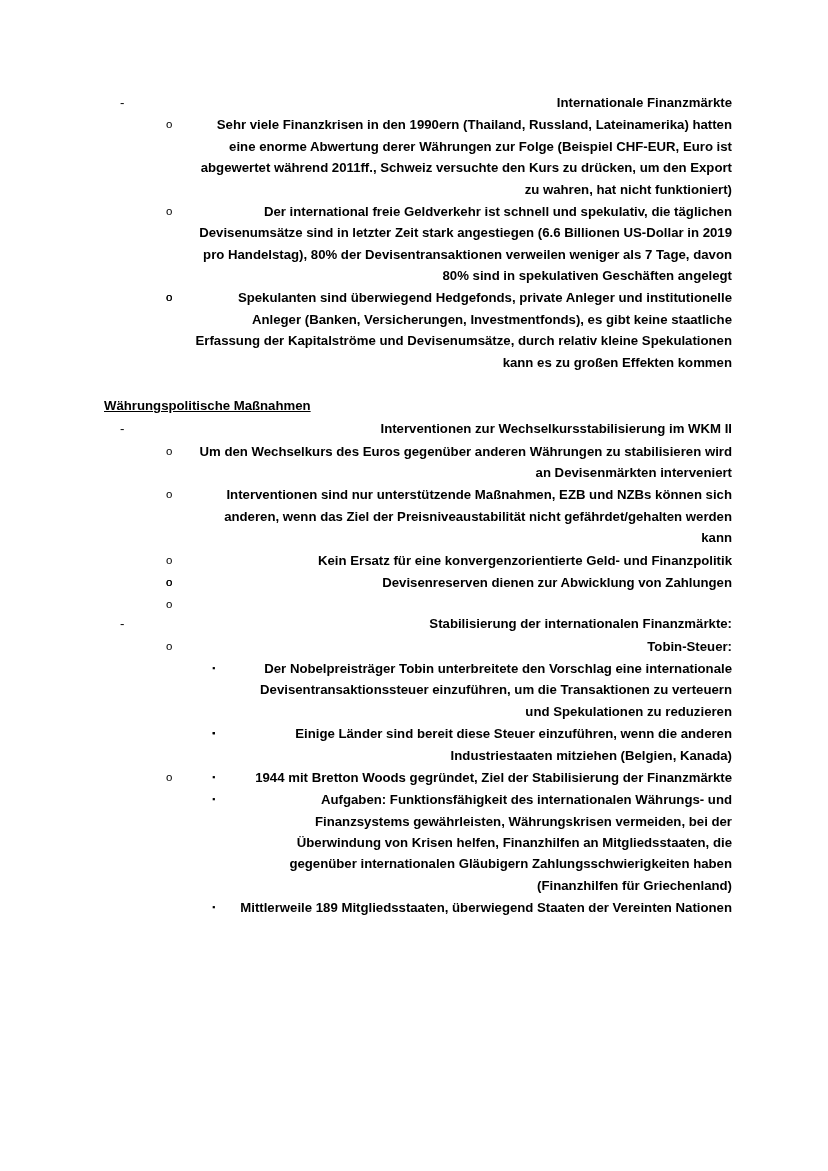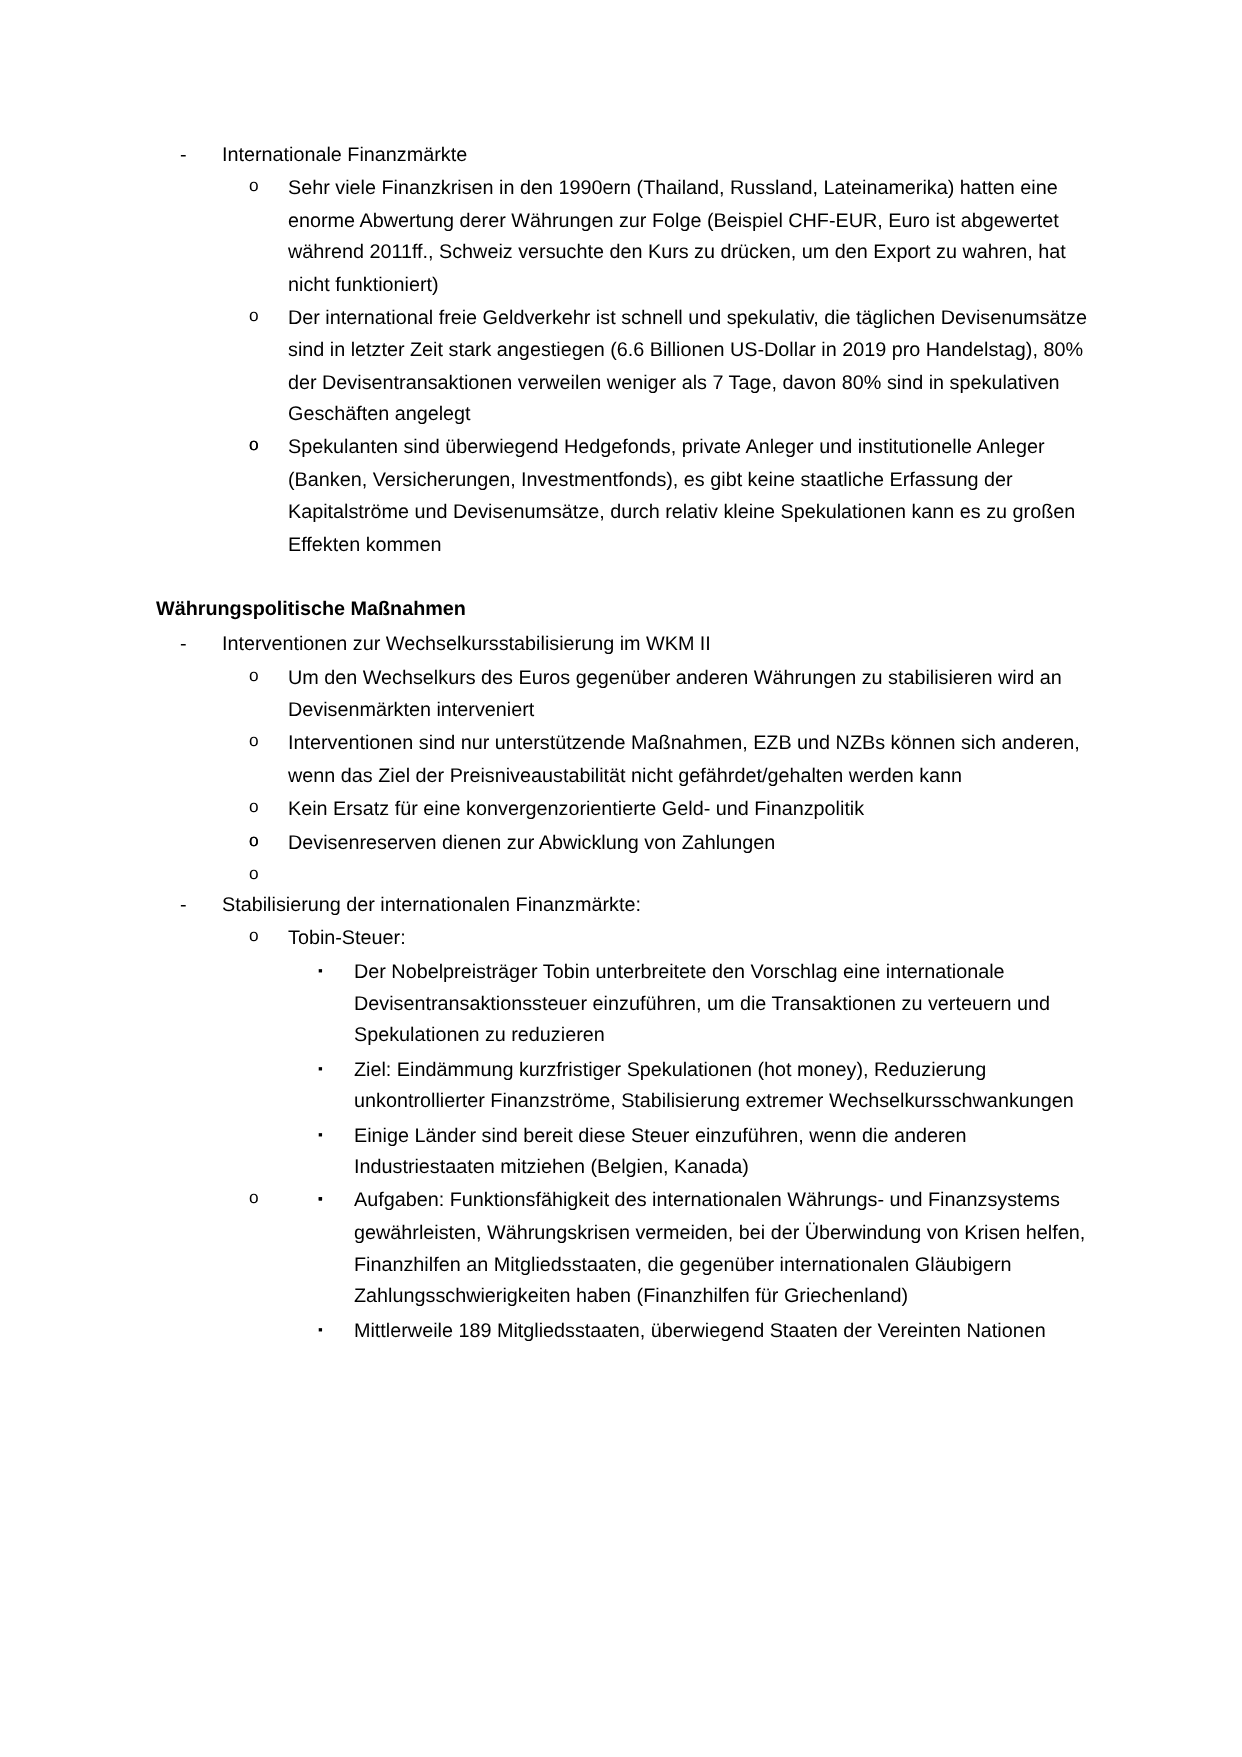--- a/index.html
+++ b/index.html
@@ -62,27 +62,29 @@
     line-height: 1.86;
   }
   .lvl3 > .bullet {
     left: 108px;
     top: 0;
     font-size: 9px;
     line-height: 2.35;
   }
   .txt {
     display: block;
-    text-align: left;
+    text-align: right;
     white-space: pre-wrap;
+    font-weight: bold;
   }
   .heading {
     font-weight: bold;
     margin: 0 0 2px 0;
     padding-left: 0;
+    text-decoration: underline;
   }
   .spacer-lg { height: 21px; }
   .spacer-md { height: 19px; }
 </style>
 </head>
 <body>
 
 <div class="page">
   <div class="doc" id="doc-body">
       <div class="lvl1">
@@ -140,31 +142,31 @@
       <div class="lvl2">
         <span class="bullet">o</span>
         <span class="txt">Tobin-Steuer:</span>
       </div>
       <div class="lvl3">
         <span class="bullet">▪</span>
         <span class="txt">Der Nobelpreisträger Tobin unterbreitete den Vorschlag eine internationale Devisentransaktionssteuer einzuführen, um die Transaktionen zu verteuern und Spekulationen zu reduzieren</span>
       </div>
       <div class="lvl3">
         <span class="bullet">▪</span>
-        <span class="txt">Ziel: Eindämmung kurzfristiger Spekulationen (hot money), Reduzierung unkontrollierter Finanzströme, Stabilisierung extremer Wechselkursschwankungen</span>
       </div>
       <div class="lvl3">
         <span class="bullet">▪</span>
         <span class="txt">Einige Länder sind bereit diese Steuer einzuführen, wenn die anderen Industriestaaten mitziehen (Belgien, Kanada)</span>
       </div>
       <div class="lvl2">
         <span class="bullet">o</span>
       </div>
       <div class="lvl3">
         <span class="bullet">▪</span>
+        <span class="txt">1944 mit Bretton Woods gegründet, Ziel der Stabilisierung der Finanzmärkte</span>
       </div>
       <div class="lvl3">
         <span class="bullet">▪</span>
         <span class="txt">Aufgaben: Funktionsfähigkeit des internationalen Währungs- und Finanzsystems gewährleisten, Währungskrisen vermeiden, bei der Überwindung von Krisen helfen, Finanzhilfen an Mitgliedsstaaten, die gegenüber internationalen Gläubigern Zahlungsschwierigkeiten haben (Finanzhilfen für Griechenland)</span>
       </div>
       <div class="lvl3">
         <span class="bullet">▪</span>
         <span class="txt">Mittlerweile 189 Mitgliedsstaaten, überwiegend Staaten der Vereinten Nationen</span>
       </div>
     </div>

